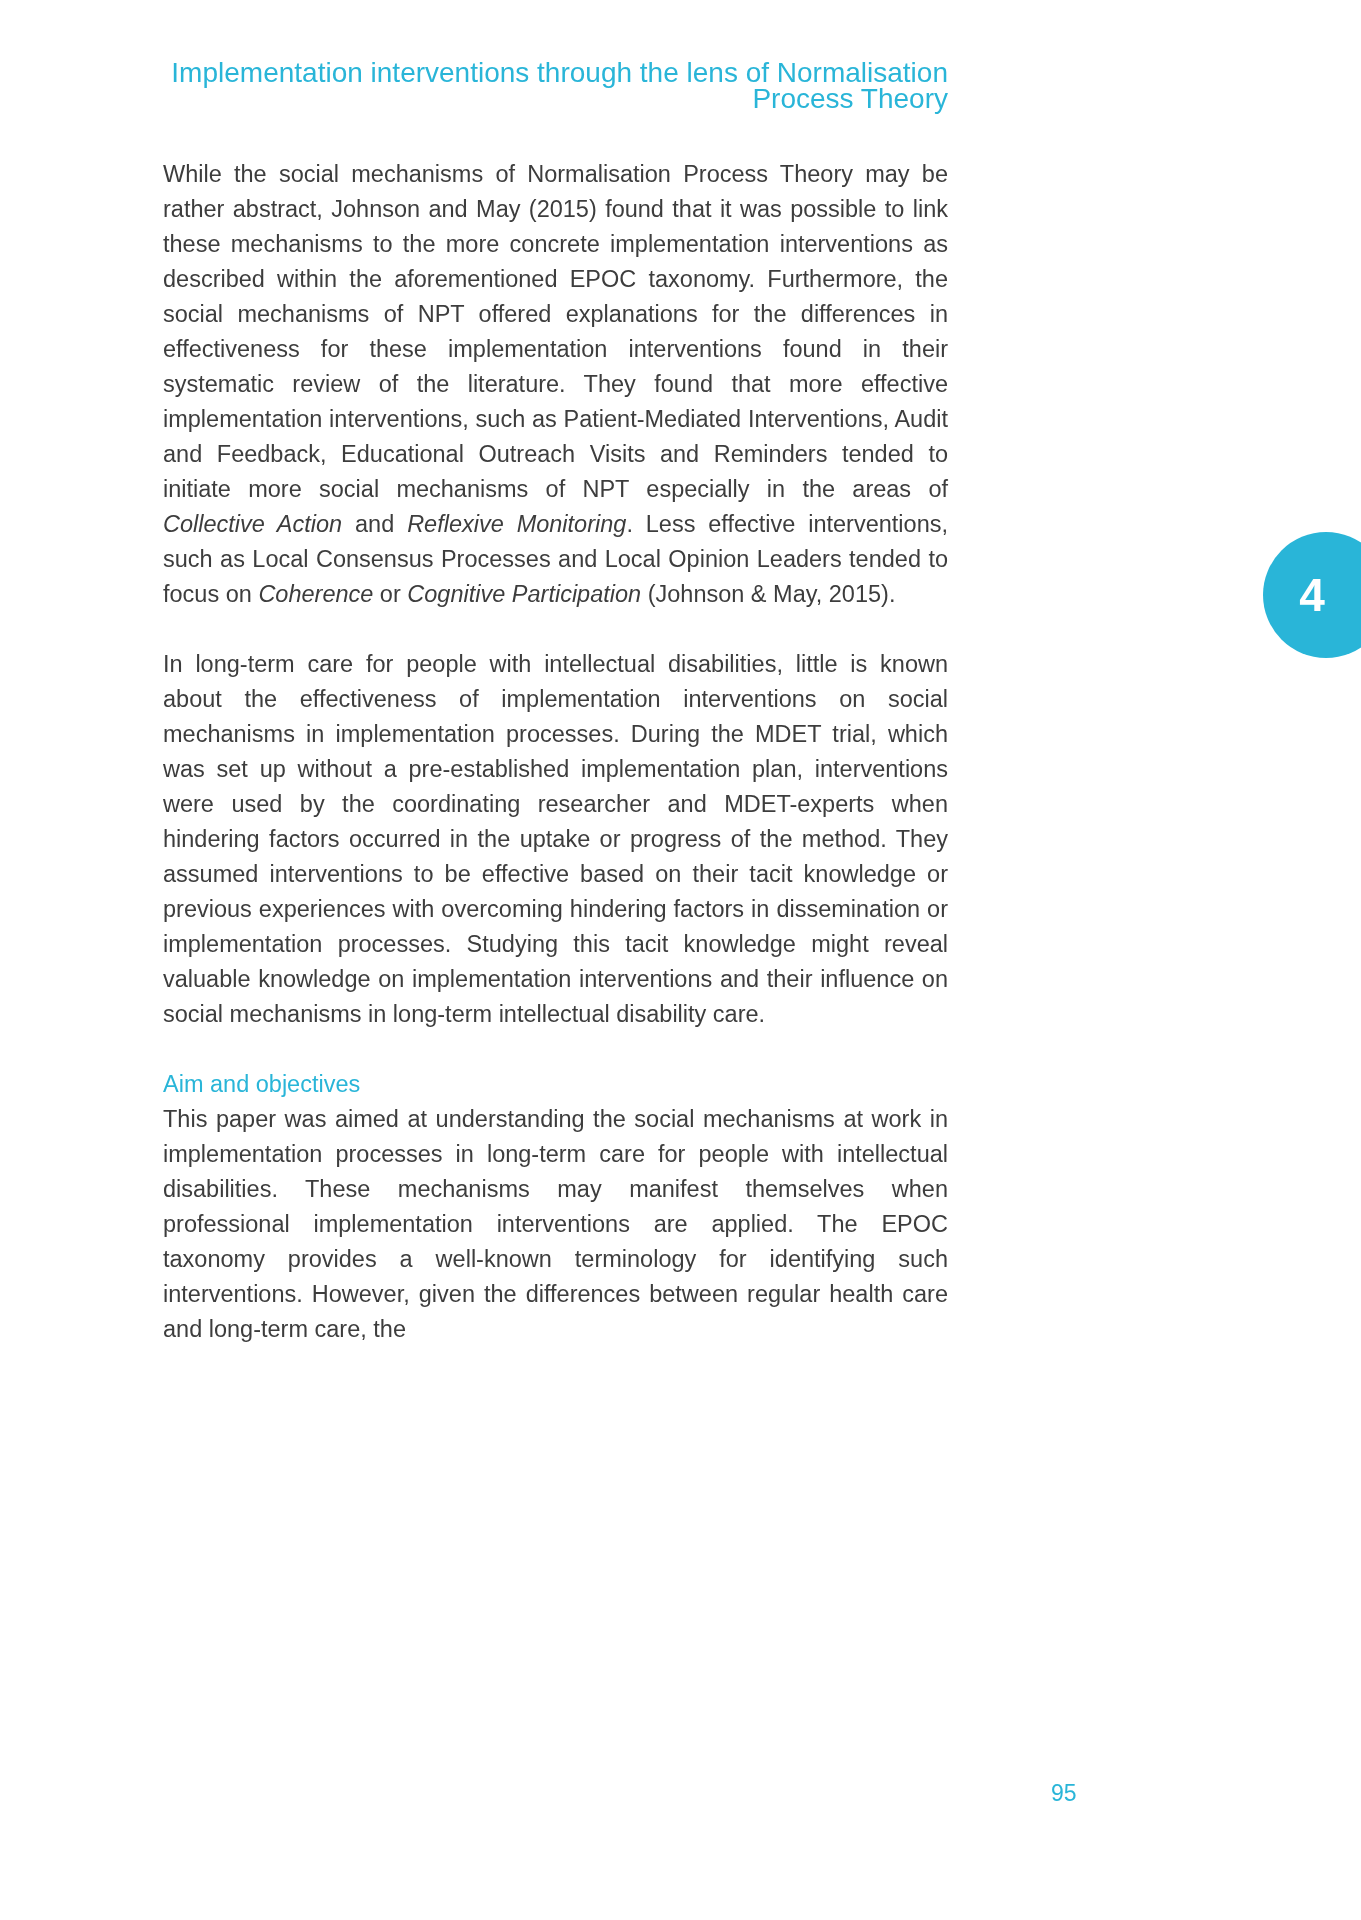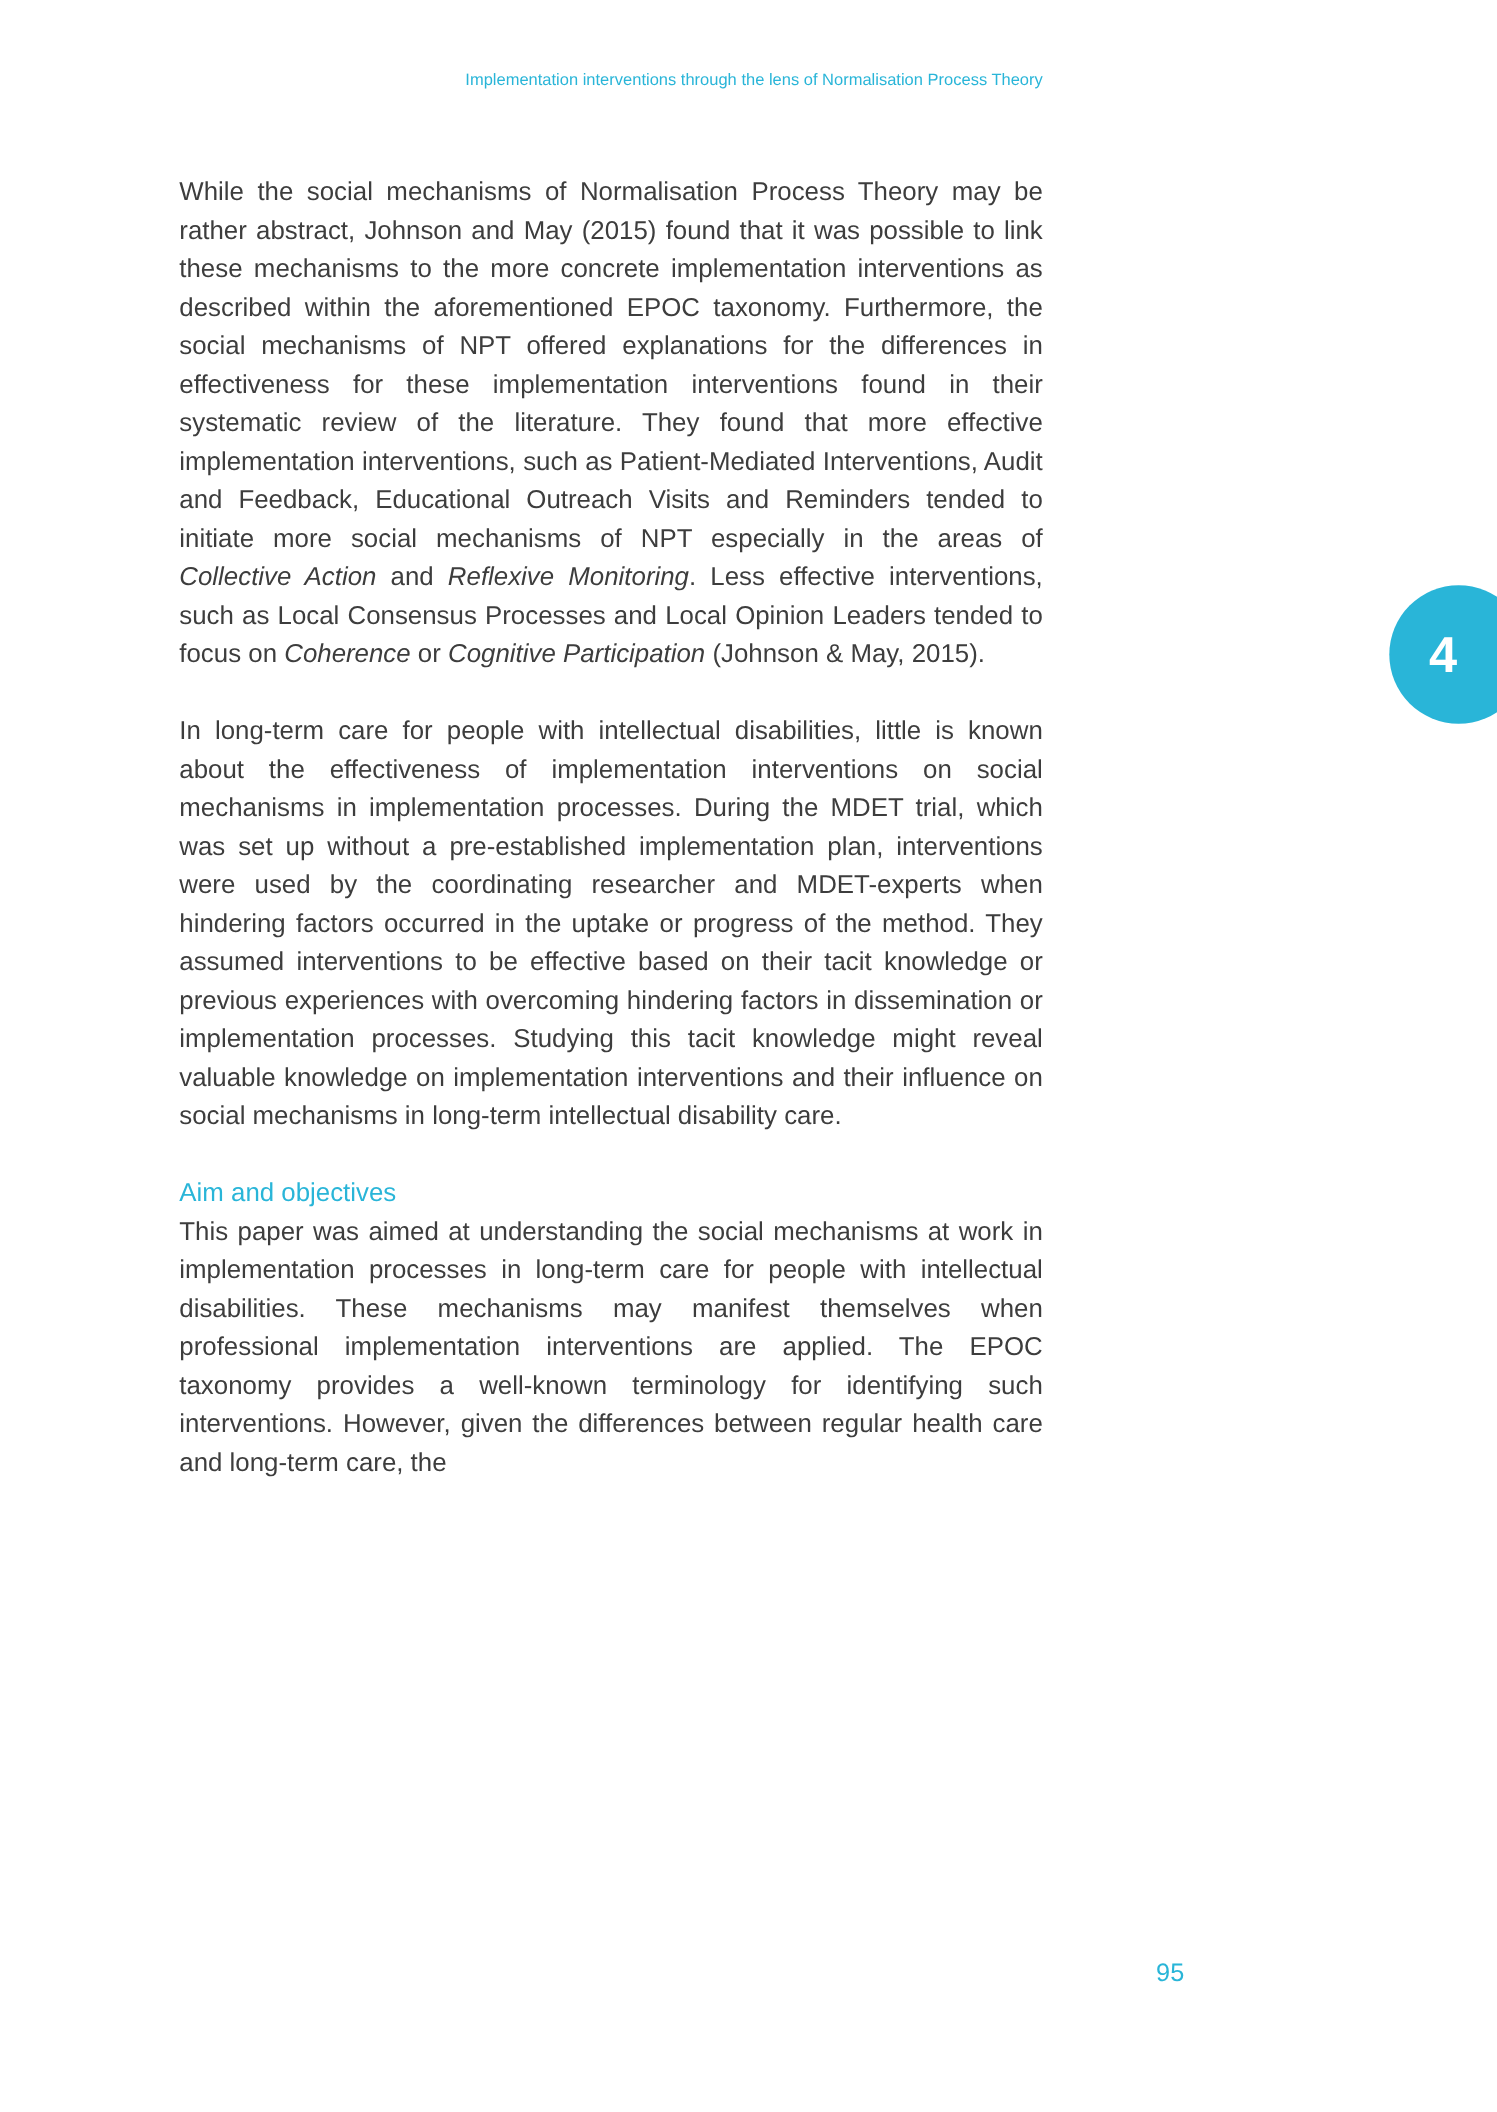--- a/index.html
+++ b/index.html
@@ -17,21 +17,21 @@
     overflow: hidden;
     font-family: "Liberation Sans", sans-serif;
   }
   .running-header {
     position: absolute;
     top: 60px;
     left: 163px;
     width: 785px;
     text-align: right;
     color: var(--accent, #29b5d8);
-    font-size: 15px;
+    font-size: 28px;
     line-height: 26px;
   }
   .content {
     position: absolute;
     top: 157px;
     left: 163px;
     width: 785px;
     color: var(--body-text, #3d3d3d);
     font-size: 23.5px;
     line-height: 35px;

